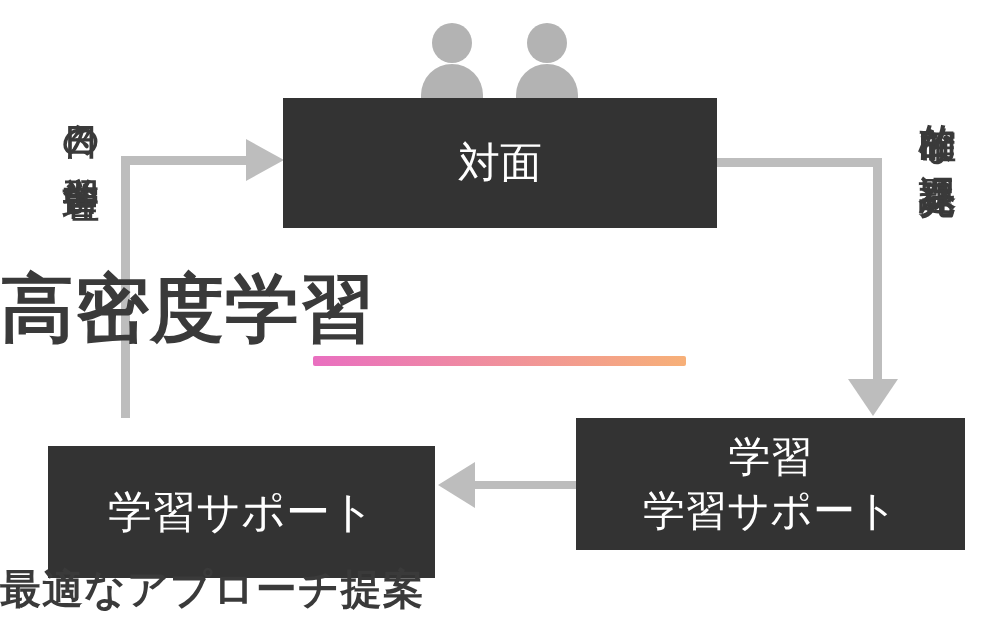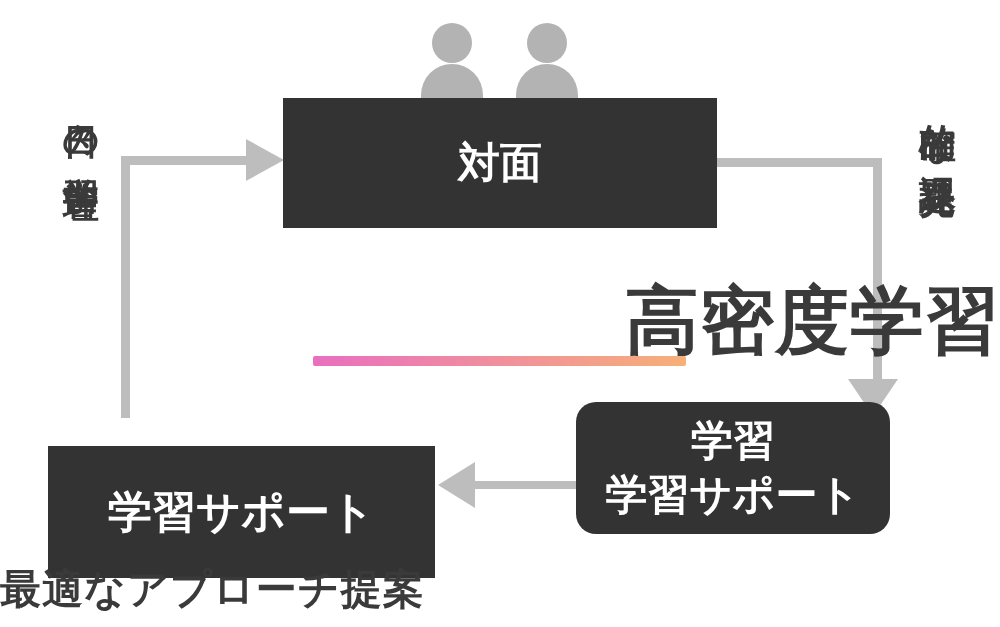--- a/index.html
+++ b/index.html
@@ -39,32 +39,32 @@
   .person.p1{left:421px;top:23px;}
   .person.p2{left:516px;top:23px;}
 
   
   .node{
     position:absolute;
     background:var(--box-bg);
     color:var(--box-text);
     display:flex;flex-direction:column;
     align-items:center;justify-content:center;
-    font-weight:bold;
+    font-weight:normal;
     z-index:2;
     text-align:right;
   }
   .node-consulting{left:283px;top:98px;width:434px;height:130px;font-size:42px;line-height:1.28;}
   .node-support{left:48px;top:418px;width:387px;height:132px;font-size:44px;margin-top:28px;}
-  .node-planning{left:576px;top:402px;width:314px;height:132px;font-size:42px;line-height:1.28;border-radius:20px;}
+  .node-planning{left:576px;top:418px;width:389px;height:132px;font-size:42px;line-height:1.28;}
 
   
   .title{
-    position:absolute;left:0;top:284px;width:1000px;
-    text-align:right;
+    position:absolute;left:0;top:272px;width:1000px;
+    text-align:left;
     font-size:74px;font-weight:bold;line-height:1;
     color:var(--text-dark);
     letter-spacing:1px;
     z-index:2;
   }
   .title-underline{
     position:absolute;left:313px;top:356px;width:373px;height:10px;
     background:linear-gradient(to right,var(--underline-from),var(--underline-to));
     border-radius:2px;
     z-index:2;

